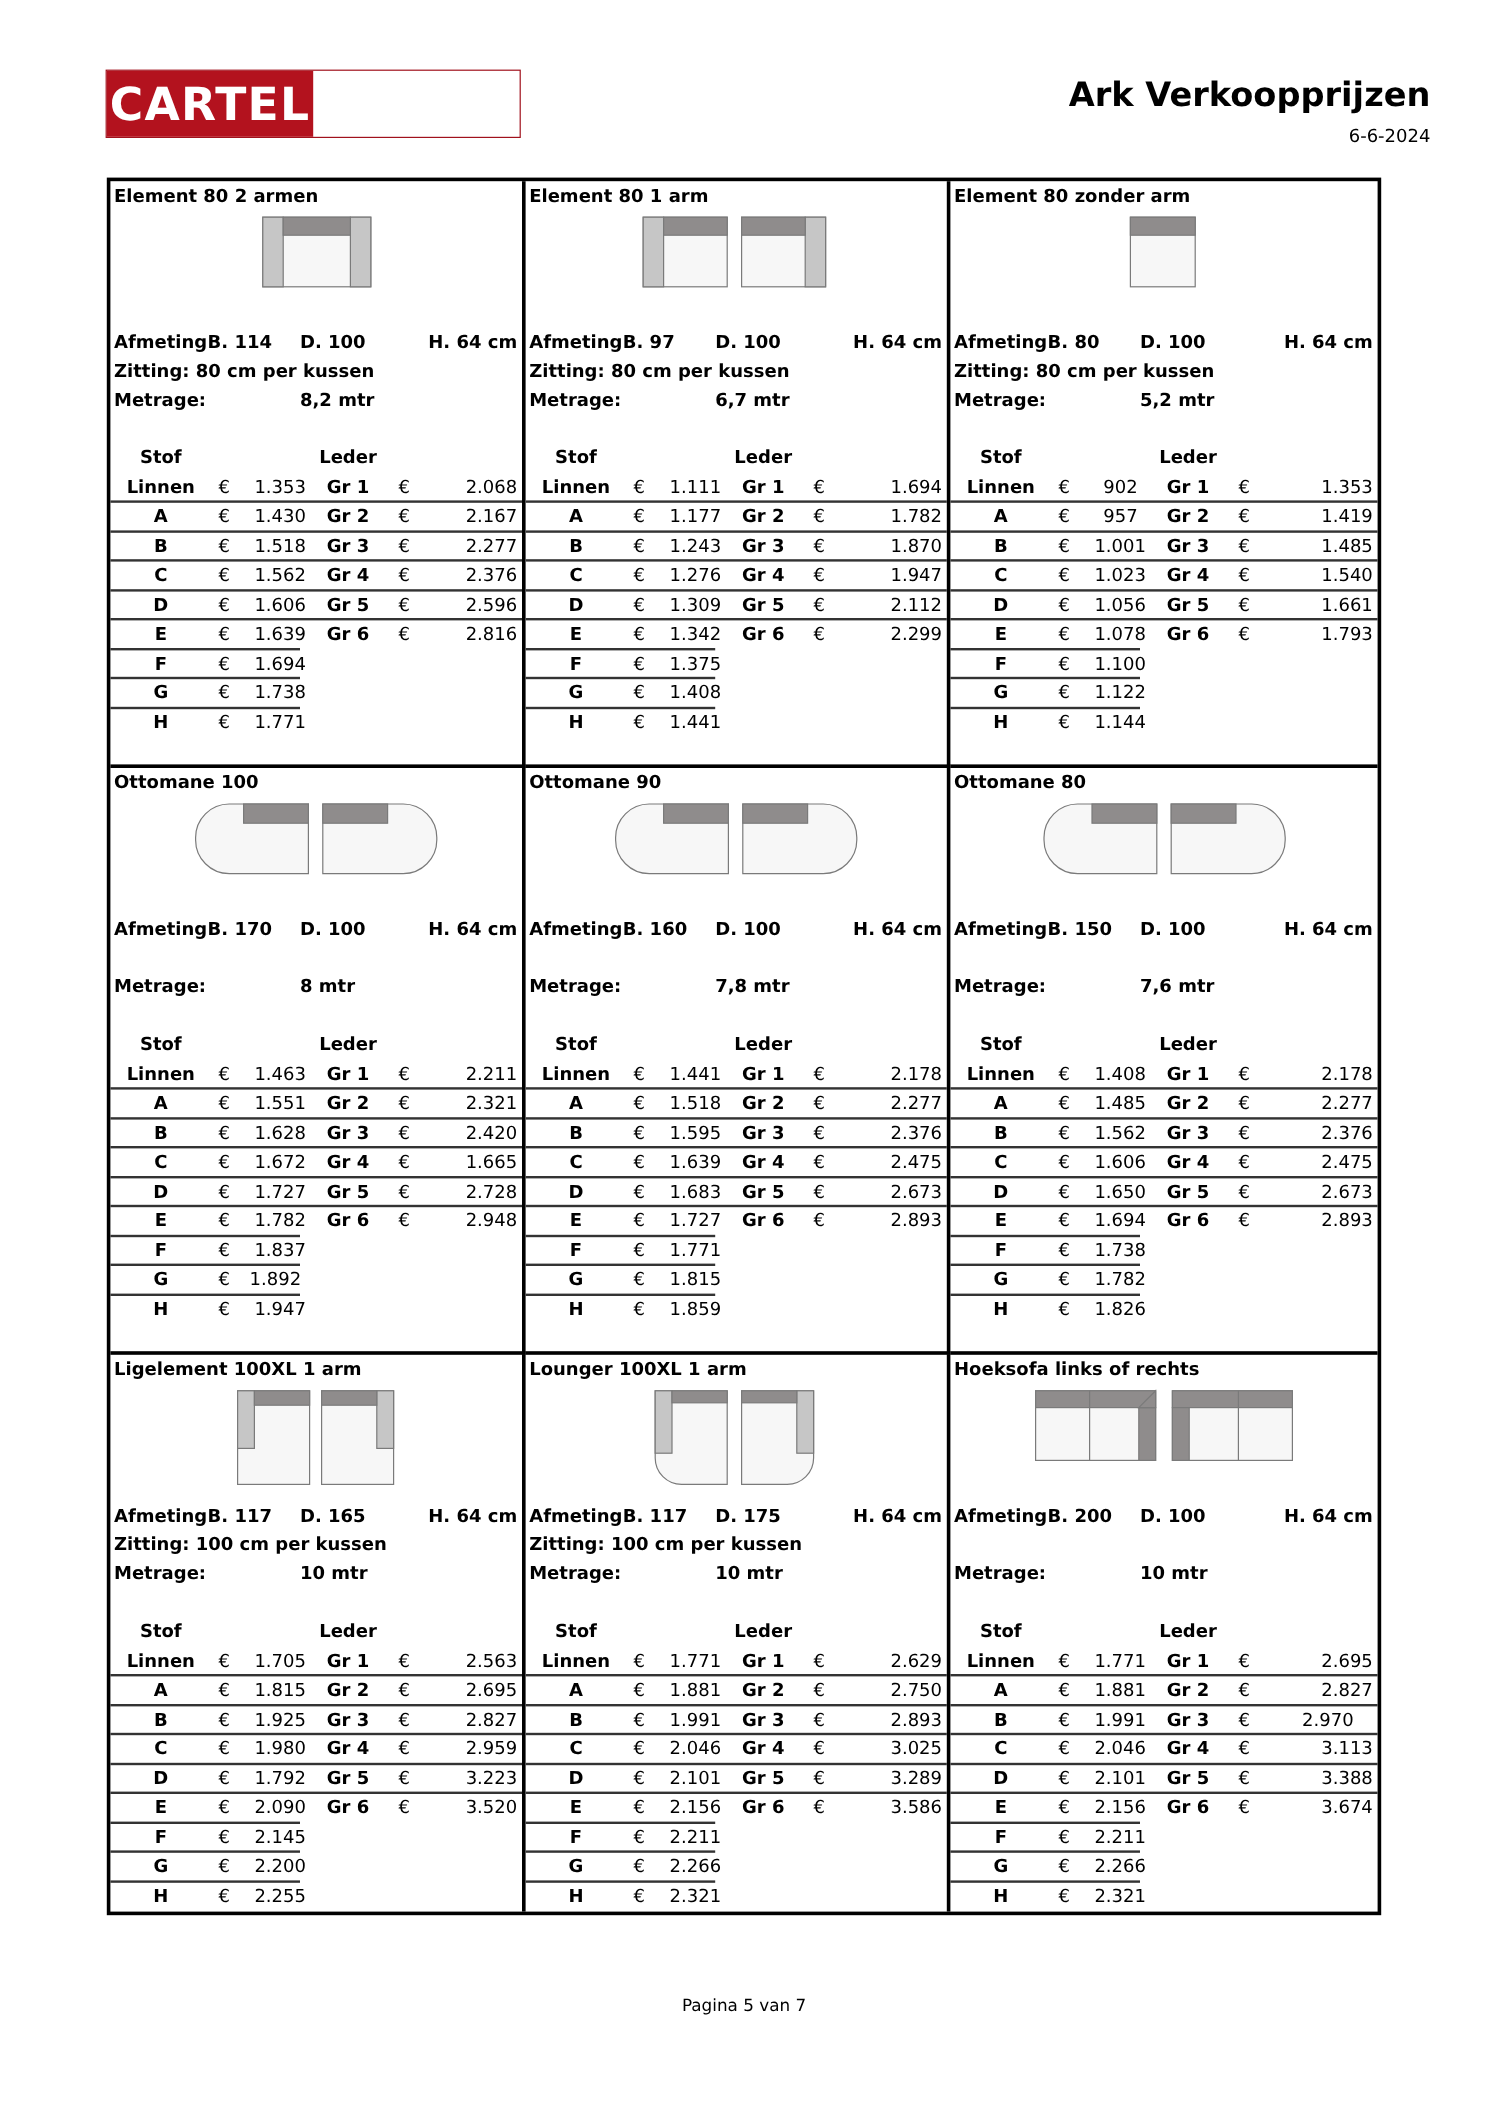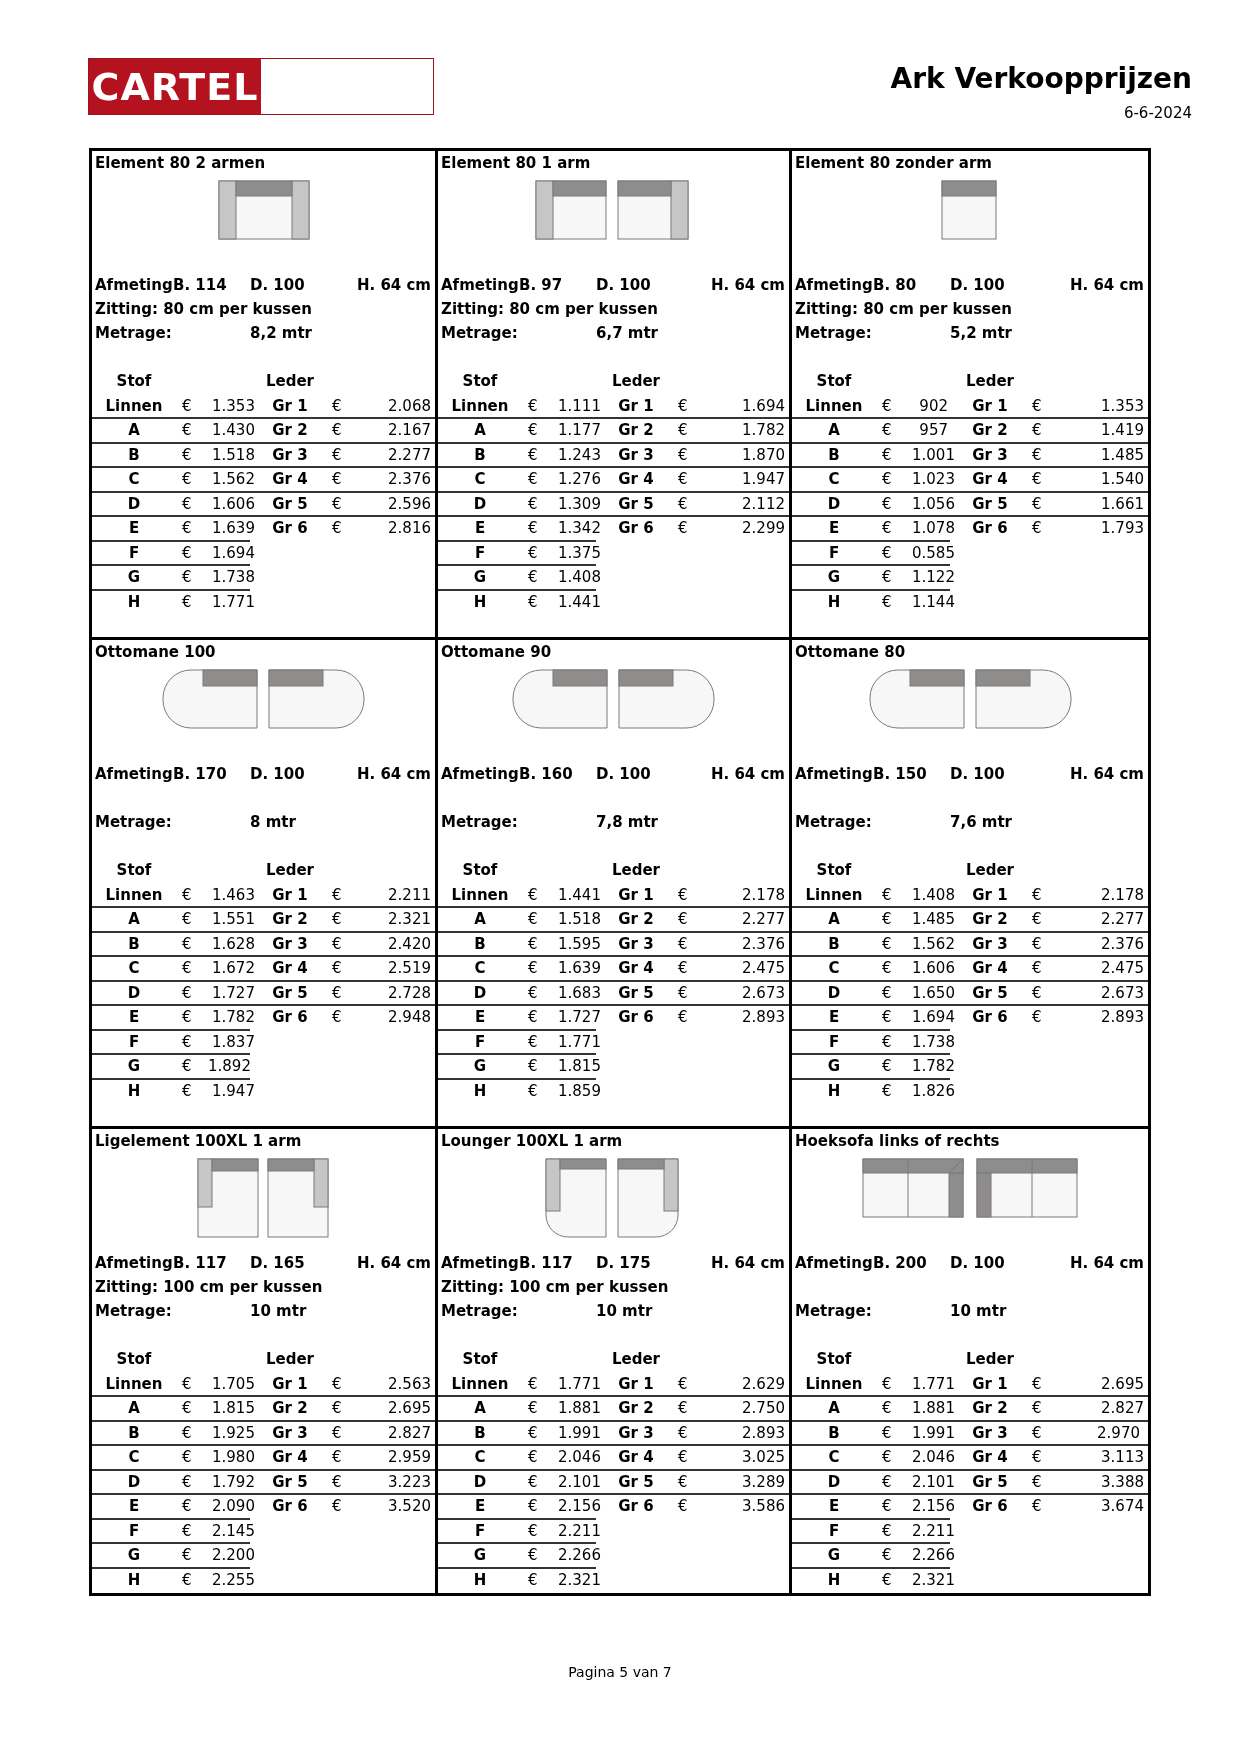--- a/index.html
+++ b/index.html
@@ -303,21 +303,21 @@
       <span class="lbl" style="left:12px;width:60px">E</span>
       <span class="eur" style="left:90px">€</span>
       <span class="val" style="left:120px;width:36px">1.078</span>
       <span class="lbl" style="left:168px;width:60px">Gr 6</span>
       <span class="eur" style="left:240px">€</span>
       <span class="val" style="right:4px">1.793</span>
         </div>
         <div class="prow line-stof" style="--w:1">
       <span class="lbl" style="left:12px;width:60px">F</span>
       <span class="eur" style="left:90px">€</span>
-      <span class="val" style="left:120px;width:36px">0.585</span>
+      <span class="val" style="left:120px;width:36px">1.100</span>
         </div>
         <div class="prow line-stof" style="--w:1">
       <span class="lbl" style="left:12px;width:60px">G</span>
       <span class="eur" style="left:90px">€</span>
       <span class="val" style="left:120px;width:36px">1.122</span>
         </div>
         <div class="prow">
       <span class="lbl" style="left:12px;width:60px">H</span>
       <span class="eur" style="left:90px">€</span>
       <span class="val" style="left:120px;width:36px">1.144</span>
@@ -377,21 +377,21 @@
       <span class="lbl" style="left:168px;width:60px">Gr 3</span>
       <span class="eur" style="left:240px">€</span>
       <span class="val" style="right:4px">2.420</span>
         </div>
         <div class="prow line-full">
       <span class="lbl" style="left:12px;width:60px">C</span>
       <span class="eur" style="left:90px">€</span>
       <span class="val" style="left:120px;width:36px">1.672</span>
       <span class="lbl" style="left:168px;width:60px">Gr 4</span>
       <span class="eur" style="left:240px">€</span>
-      <span class="val" style="right:4px">2.519</span>
+      <span class="val" style="right:4px">1.665</span>
         </div>
         <div class="prow line-full">
       <span class="lbl" style="left:12px;width:60px">D</span>
       <span class="eur" style="left:90px">€</span>
       <span class="val" style="left:120px;width:36px">1.727</span>
       <span class="lbl" style="left:168px;width:60px">Gr 5</span>
       <span class="eur" style="left:240px">€</span>
       <span class="val" style="right:4px">2.728</span>
         </div>
         <div class="prow line-stof" style="--w:1">
@@ -853,21 +853,21 @@
       <span class="lbl" style="left:168px;width:60px">Gr 2</span>
       <span class="eur" style="left:240px">€</span>
       <span class="val" style="right:4px">2.827</span>
         </div>
         <div class="prow line-full">
       <span class="lbl" style="left:12px;width:60px">B</span>
       <span class="eur" style="left:90px">€</span>
       <span class="val" style="left:120px;width:36px">1.991</span>
       <span class="lbl" style="left:168px;width:60px">Gr 3</span>
       <span class="eur" style="left:240px">€</span>
-      <span class="val" style="right:8px">2.970</span>
+      <span class="val" style="right:20px">2.970</span>
         </div>
         <div class="prow line-full">
       <span class="lbl" style="left:12px;width:60px">C</span>
       <span class="eur" style="left:90px">€</span>
       <span class="val" style="left:120px;width:36px">2.046</span>
       <span class="lbl" style="left:168px;width:60px">Gr 4</span>
       <span class="eur" style="left:240px">€</span>
       <span class="val" style="right:4px">3.113</span>
         </div>
         <div class="prow line-full">

